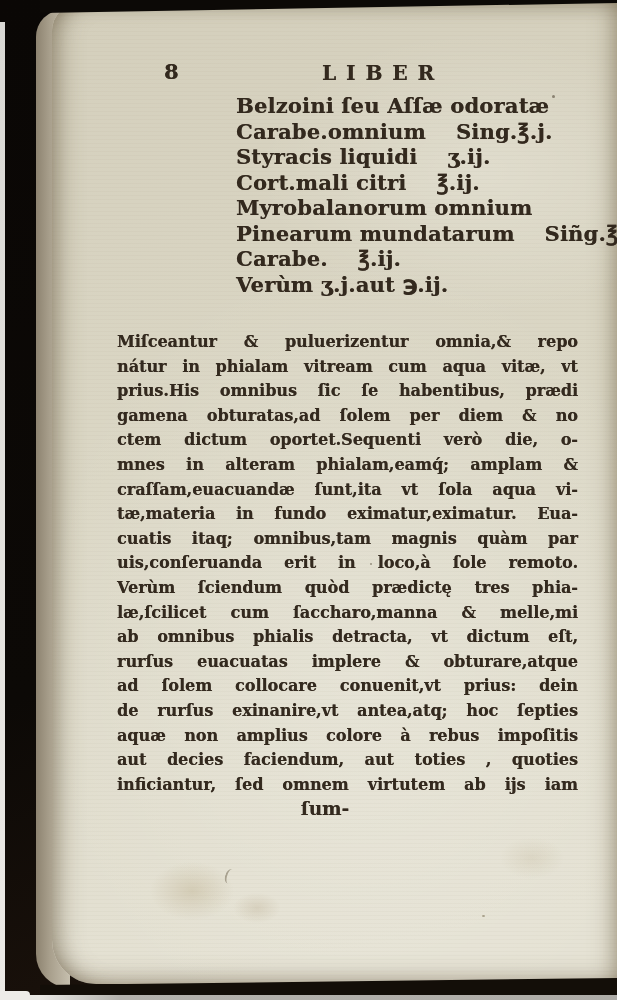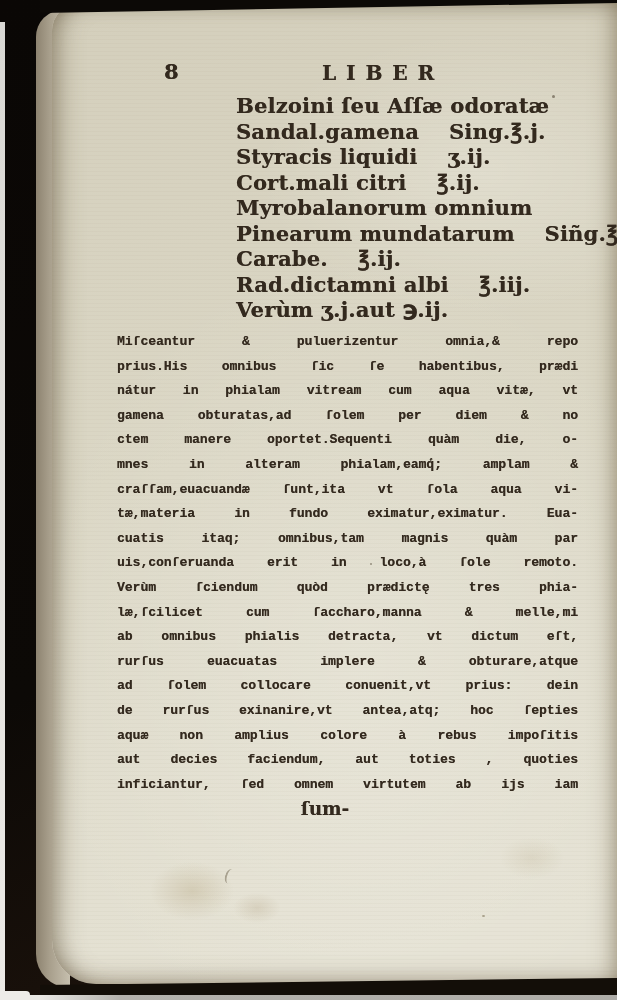--- a/index.html
+++ b/index.html
@@ -50,23 +50,23 @@
   .running-title{position:absolute;left:270px;top:58px;font-size:20px;font-weight:bold;
     letter-spacing:10px;text-shadow:.3px .3px .5px rgba(45,35,25,.8);}
   
   .recipe{position:absolute;left:184px;top:90px;width:372px;}
   .rl{display:flex;align-items:flex-start;white-space:nowrap;height:25.5px;line-height:25.5px;
     font-size:21px;font-weight:bold;letter-spacing:.2px;
     text-shadow:.25px .25px .4px rgba(45,35,25,.75);}
   .rl .qty{margin-left:30px;}
   
   .bodytext{position:absolute;left:65px;top:327px;width:461px;}
-  .bl{line-height:24.6px;font-size:13px;font-weight:bold;
+  .bl{line-height:24.6px;font-size:16px;font-weight:bold;
     text-align:justify;text-align-last:justify;
-    text-shadow:.25px .25px .35px rgba(45,35,25,.7);font-family:Liberation Mono, monospace;}
+    text-shadow:.25px .25px .35px rgba(45,35,25,.7);}
   .catchword{line-height:24.6px;font-size:18.4px;font-weight:bold;
     text-align:center;padding-right:45px;
     text-shadow:.25px .25px .35px rgba(45,35,25,.7);}
   
   .stray{position:absolute;left:173px;top:866px;width:8px;height:15px;
     border-left:2px solid rgba(95,85,62,.45);border-radius:70% 0 0 60%;transform:rotate(14deg);}
   .speck1{position:absolute;left:500px;top:92px;width:3px;height:3px;border-radius:50%;background:rgba(60,48,32,.5);}
   .speck2{position:absolute;left:318px;top:560px;width:2px;height:2px;border-radius:50%;background:rgba(60,48,32,.45);}
   .speck3{position:absolute;left:430px;top:912px;width:3px;height:2px;border-radius:50%;background:rgba(110,95,65,.5);}
 </style>
@@ -81,21 +81,21 @@
 
     <span class="pagenum">8</span>
     <span class="running-title">LIBER</span>
 
     <div class="recipe">
       <div class="rl">
           <span>Belzoini ſeu Aſſæ odoratæ</span>
           <span class="qty"></span>
         </div>
       <div class="rl">
-          <span>Sandal.gamena</span>
+          <span>Carabe.omnium</span>
           <span class="qty">Sing.℥.j.</span>
         </div>
       <div class="rl">
           <span>Styracis liquidi</span>
           <span class="qty">ʒ.ij.</span>
         </div>
       <div class="rl">
           <span>Cort.mali citri</span>
           <span class="qty">℥.ij.</span>
         </div>
@@ -105,35 +105,31 @@
         </div>
       <div class="rl">
           <span>Pinearum mundatarum</span>
           <span class="qty">Siñg.℥.iij.</span>
         </div>
       <div class="rl">
           <span>Carabe.</span>
           <span class="qty">℥.ij.</span>
         </div>
       <div class="rl">
-          <span>Rad.dictamni albi</span>
-          <span class="qty">℥.iij.</span>
-        </div>
-      <div class="rl">
           <span>Verùm ʒ.j.aut ℈.ij.</span>
           <span class="qty"></span>
         </div>
     </div>
 
     <div class="bodytext">
       <div class="bl">Miſceantur &amp; puluerizentur omnia,&amp; repo</div>
+      <div class="bl">nátur in phialam vitream cum aqua vitæ, vt</div>
       <div class="bl">prius.His omnibus ſic ſe habentibus, prædi</div>
-      <div class="bl">nátur in phialam vitream cum aqua vitæ, vt</div>
       <div class="bl">gamena obturatas,ad ſolem per diem &amp; no</div>
-      <div class="bl">ctem manere oportet.Sequenti quàm die, o-</div>
+      <div class="bl">ctem dictum oportet.Sequenti verò die, o-</div>
       <div class="bl">mnes in alteram phialam,eamq́; amplam &amp;</div>
       <div class="bl">craſſam,euacuandæ ſunt,ita vt ſola aqua vi-</div>
       <div class="bl">tæ,materia in fundo eximatur,eximatur. Eua-</div>
       <div class="bl">cuatis itaq; omnibus,tam magnis quàm par</div>
       <div class="bl">uis,conſeruanda erit in loco,à ſole remoto.</div>
       <div class="bl">Verùm ſciendum quòd prædictę tres phia-</div>
       <div class="bl">læ,ſcilicet cum ſaccharo,manna &amp; melle,mi</div>
       <div class="bl">ab omnibus phialis detracta, vt dictum eſt,</div>
       <div class="bl">rurſus euacuatas implere &amp; obturare,atque</div>
       <div class="bl">ad ſolem collocare conuenit,vt prius: dein</div>

